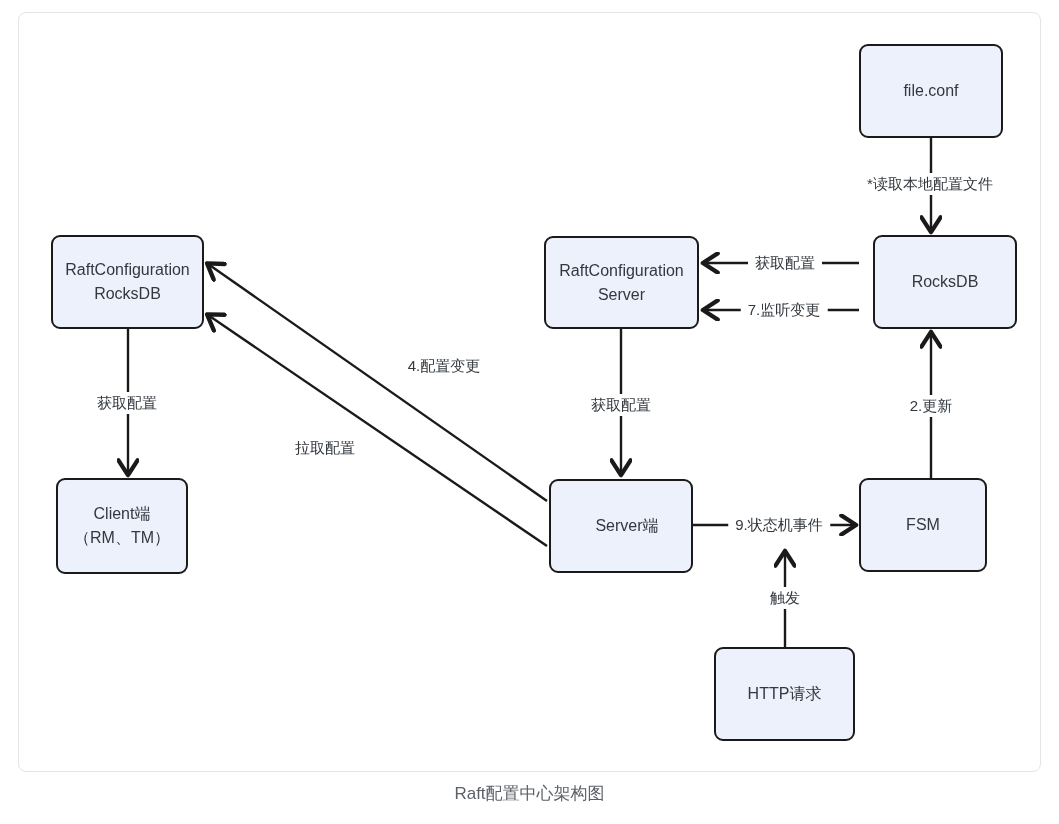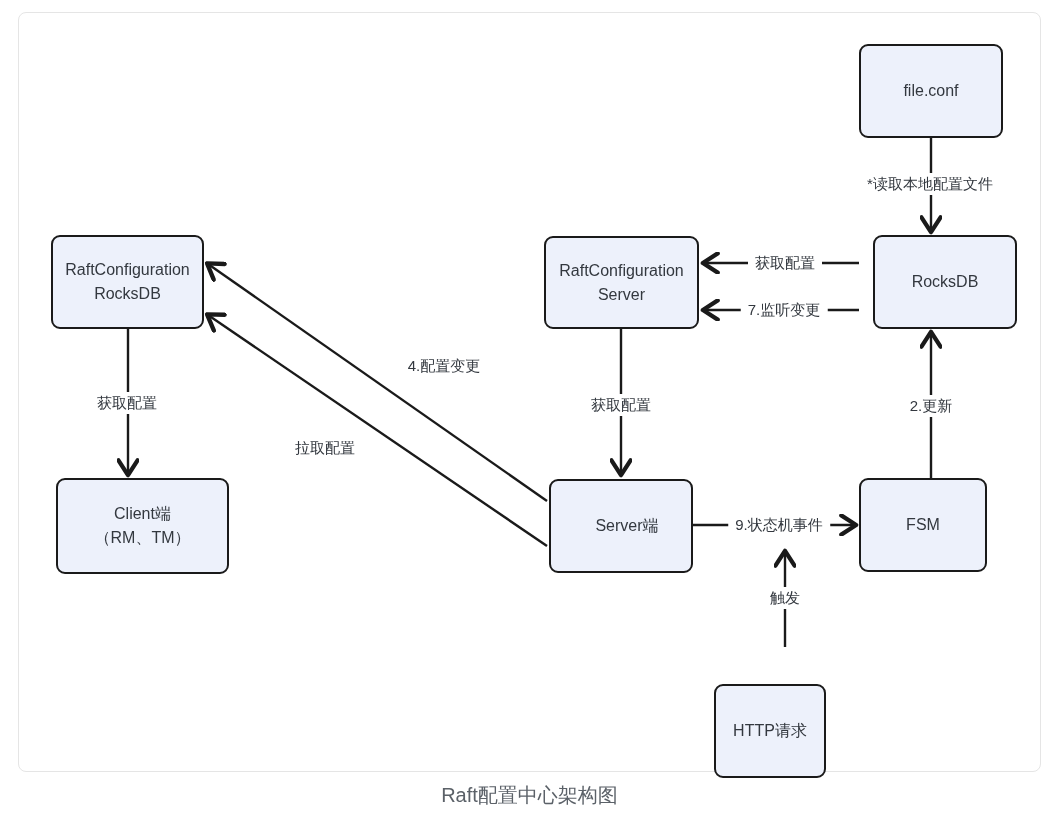--- a/index.html
+++ b/index.html
@@ -58,21 +58,21 @@
     font-size: 15px;
     line-height: 20px;
     white-space: nowrap;
     z-index: 3;
   }
   .caption {
     position: absolute;
     left: 0; top: 782px;
     width: 100%;
     text-align: center;
-    font-size: 20px;
+    font-size: 17px;
     color: var(--caption-text, #5b6168);
     z-index: 1;
   }
 </style>
 </head>
 <body>
 
 <div class="card">
 
   <svg class="edges" viewBox="0 0 1023 760">
@@ -104,34 +104,34 @@
   <div class="node" style="left:525px; top:223px; width:155px; height:93px;">
     <span>RaftConfiguration</span>
     <span>Server</span>
   </div>
 
   <div class="node" style="left:32px; top:222px; width:153px; height:94px;">
     <span>RaftConfiguration</span>
     <span>RocksDB</span>
   </div>
 
-  <div class="node" style="left:37px; top:465px; width:173px; height:96px;">
+  <div class="node" style="left:37px; top:465px; width:132px; height:96px;">
     <span>Client端</span>
     <span>（RM、TM）</span>
   </div>
 
   <div class="node" style="left:530px; top:466px; width:144px; height:94px;padding-left:12px;">
     <span>Server端</span>
   </div>
 
   <div class="node" style="left:840px; top:465px; width:128px; height:94px;">
     <span>FSM</span>
   </div>
 
-  <div class="node" style="left:695px; top:634px; width:112px; height:94px;margin-top:37px;">
+  <div class="node" style="left:695px; top:634px; width:141px; height:94px;">
     <span>HTTP请求</span>
   </div>
 
   <div class="edge-label" style="left:911px; top:171px;">*读取本地配置文件</div>
   <div class="edge-label" style="left:766px; top:250px;">获取配置</div>
   <div class="edge-label" style="left:765px; top:297px;">7.监听变更</div>
   <div class="edge-label" style="left:425px; top:353px;">4.配置变更</div>
   <div class="edge-label" style="left:306px; top:435px;">拉取配置</div>
   <div class="edge-label" style="left:108px; top:390px;">获取配置</div>
   <div class="edge-label" style="left:602px; top:392px;">获取配置</div>

